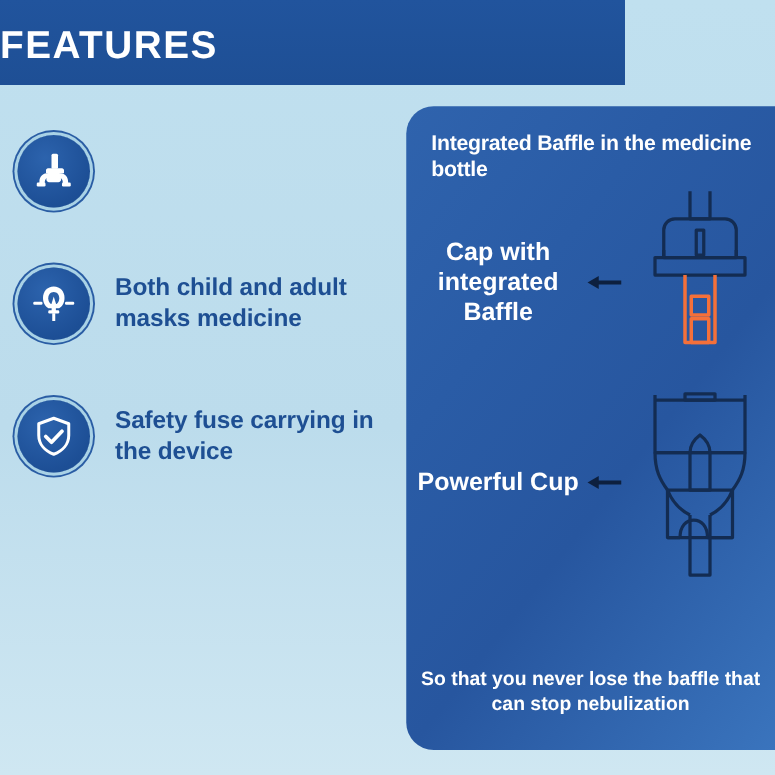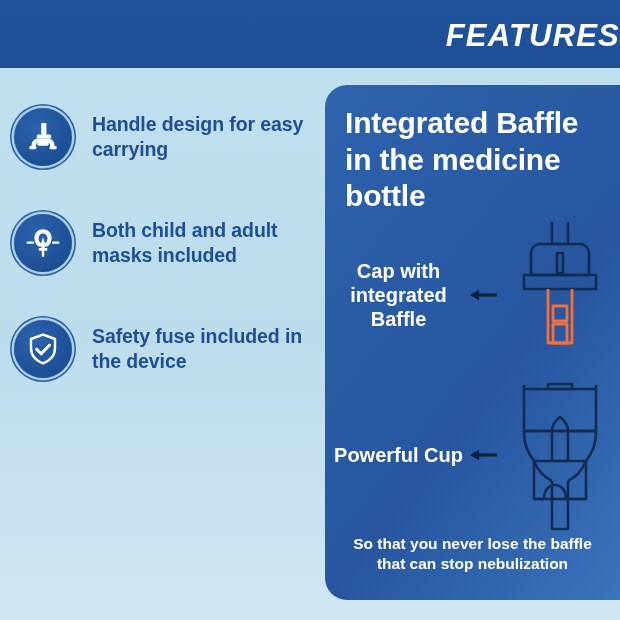--- a/index.html
+++ b/index.html
@@ -18,28 +18,27 @@
     width: 620px;
     height: 620px;
     background: linear-gradient(180deg, #c0e0ef 0%, #bcdcec 55%, #cfe7f2 100%);
     overflow: hidden;
   }
 
   
   .header-band {
     position: absolute;
     left: 0; top: 0;
-    width: 620px;
+    width: 500px;
     height: 68px;
     background: #1f549c;
     background: linear-gradient(180deg, #21549d 0%, #1e4f95 100%);
     display: flex;
     align-items: center;
-    justify-content: flex-end;
-    font-style: italic;
+    justify-content: flex-start;
   }
   .header-title {
     color: #ffffff;
     font-size: 31px;
     font-weight: bold;
     letter-spacing: 1.2px;
     font-family: "Liberation Sans", sans-serif;
     line-height: 1;
     margin-top: 2px;
   }
@@ -88,21 +87,21 @@
     left: 325px;
     top: 85px;
     width: 295px;
     height: 515px;
     border-radius: 22px 0 0 22px;
     background: linear-gradient(128deg, #2f63ad 0%, #2a5ca6 30%, #27569f 58%, #3a74bd 100%);
     overflow: hidden;
   }
   .panel-title {
     color: #ffffff;
-    font-size: 30px;
+    font-size: 17px;
     font-weight: bold;
     line-height: 1.22;
     padding: 20px 16px 0 20px;
     letter-spacing: -0.2px;
   }
 
   .diagram-block {
     position: relative;
     display: flex;
     align-items: center;
@@ -135,21 +134,21 @@
   .panel-caption {
     position: absolute;
     left: 0;
     bottom: 26px;
     width: 295px;
     text-align: center;
     color: #ffffff;
     font-size: 15.5px;
     font-weight: bold;
     line-height: 1.3;
-    padding: 0 24px;
+    padding: 0 8px;
     box-sizing: border-box;
   }
 </style>
 </head>
 <body>
 
 <div id="infographic">
 
   <div class="header-band">
     <div class="header-title">FEATURES</div>
@@ -161,49 +160,48 @@
       <div class="feature-icon">
         <svg width="36" height="36" viewBox="0 0 36 36" aria-hidden="true">
           <rect x="16.2" y="4" width="5.2" height="12" rx="1.2" fill="#ffffff"></rect>
           <path d="M13.4 15.5h11.2c0.9 0 1.6 0.8 1.6 1.7v2.3H11.8v-2.3c0-0.9 0.7-1.7 1.6-1.7z" fill="#ffffff"></path>
           <path d="M6.5 26.5c0-4.6 3.2-7.1 7.4-7.1h8.2c4.2 0 7.4 2.5 7.4 7.1v1.3h-4.3v-1.3c0-2.2-1.4-3.4-3.4-3.4h-7.6c-2 0-3.4 1.2-3.4 3.4v1.3H6.5z" fill="#ffffff"></path>
           <rect x="4.4" y="27" width="7" height="3.2" rx="1" fill="#ffffff"></rect>
           <rect x="24.6" y="27" width="7" height="3.2" rx="1" fill="#ffffff"></rect>
           <path d="M14.3 22.2h7.4c1.3 0 2.2 1 2.2 2.2 0 1.3-0.9 2.3-2.2 2.3h-7.4c-1.3 0-2.2-1-2.2-2.3 0-1.2 0.9-2.2 2.2-2.2z" fill="#ffffff"></path>
         </svg>
       </div>
-      <div class="feature-text">Handle design for easy carrying</div>
     </div>
 
     <div class="feature-row">
       <div class="feature-icon">
         <svg width="38" height="38" viewBox="0 0 38 38" aria-hidden="true">
           <path d="M19 5.2c5.3 0 8.6 4 8.6 9.1 0 4.2-2.1 7-4.3 8.2h-8.6c-2.2-1.2-4.3-4-4.3-8.2 0-5.1 3.3-9.1 8.6-9.1z" fill="#ffffff"></path>
           <path d="M19 9.6c2.7 0 4.4 2.2 4.4 5 0 2.2-1 3.8-2.1 4.6h-4.6c-1.1-0.8-2.1-2.4-2.1-4.6 0-2.8 1.7-5 4.4-5z" fill="#2b60a8"></path>
           <path d="M19 13.2l2.5 8.1h-5z" fill="#ffffff"></path>
           <rect x="17.3" y="21" width="3.4" height="5.4" fill="#ffffff"></rect>
           <rect x="14.6" y="24.1" width="8.8" height="2.6" rx="1" fill="#ffffff"></rect>
           <rect x="17.8" y="26.6" width="2.4" height="6.2" fill="#ffffff"></rect>
           <rect x="2.6" y="17.4" width="7.4" height="2.4" rx="1" fill="#ffffff"></rect>
           <rect x="28" y="17.4" width="7.4" height="2.4" rx="1" fill="#ffffff"></rect>
         </svg>
       </div>
-      <div class="feature-text">Both child and adult masks included</div>
+      <div class="feature-text">Both child and adult masks medicine</div>
     </div>
 
 
 
     <div class="feature-row">
       <div class="feature-icon">
         <svg width="38" height="38" viewBox="0 0 38 38" aria-hidden="true">
           <path d="M19 4.6l12 4.4v9.1c0 7.1-5 12.6-12 15.3-7-2.7-12-8.2-12-15.3V9z" fill="none" stroke="#ffffff" stroke-width="2.4" stroke-linejoin="round"></path>
           <path d="M12.6 19.2l4.6 4.6 8.4-8.8" fill="none" stroke="#ffffff" stroke-width="3" stroke-linecap="round" stroke-linejoin="round"></path>
         </svg>
       </div>
-      <div class="feature-text">Safety fuse included in the device</div>
+      <div class="feature-text">Safety fuse carrying in the device</div>
     </div>
 
   </div>
 
   <div class="panel">
 
     <div class="panel-title">Integrated Baffle in the medicine bottle</div>
 
     <div class="diagram-block">
       <div class="diagram-label">Cap with integrated Baffle</div>

